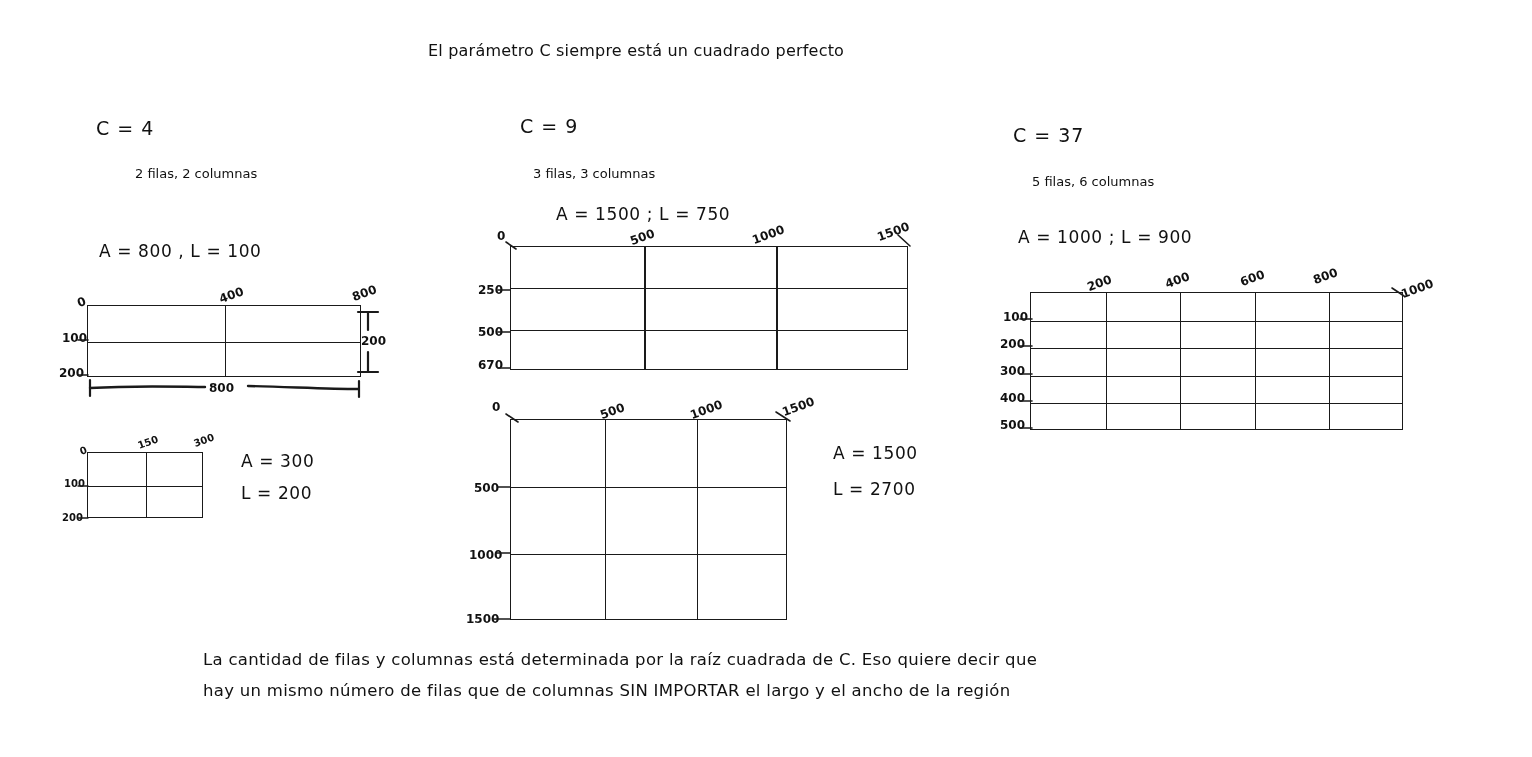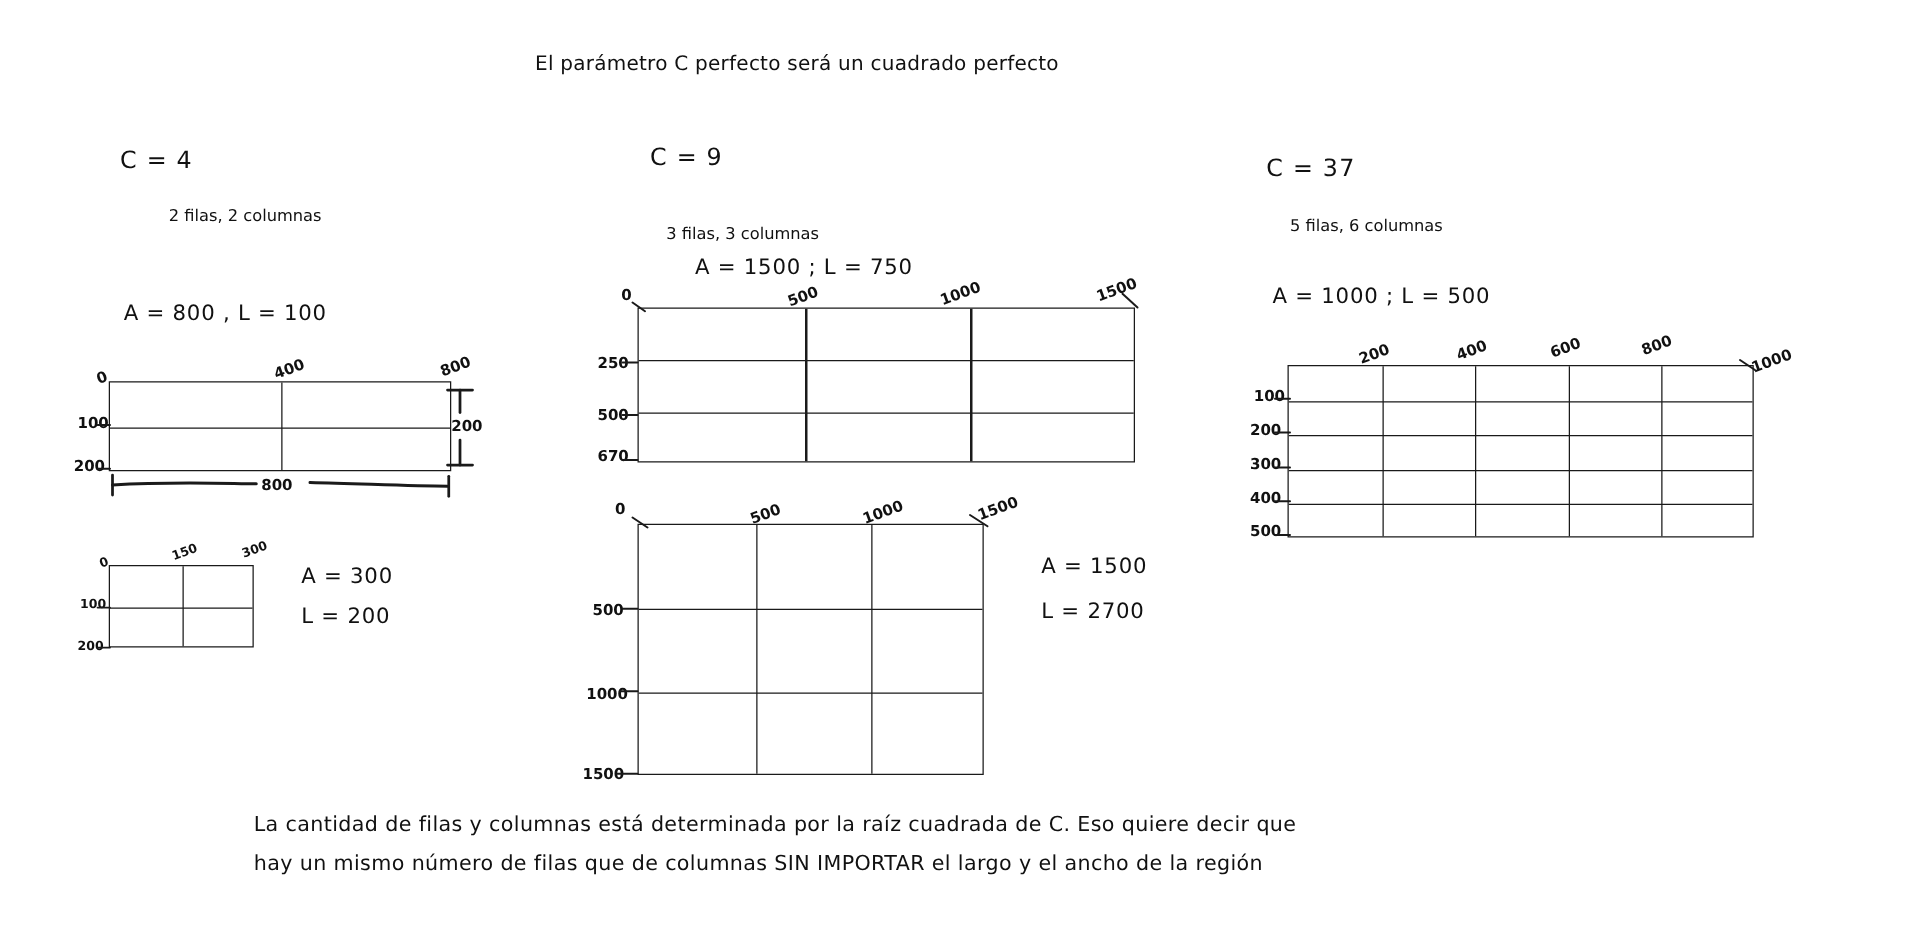--- a/index.html
+++ b/index.html
@@ -82,21 +82,21 @@
     width: 1532px;
     height: 757px;
     pointer-events: none;
   }
 </style>
 </head>
 <body>
 
 <div id="page">
 
-  <div class="txt title" style="left:428px; top:41px;">El parámetro C perfecto será un cuadrado perfecto</div>
+  <div class="txt title" style="left:428px; top:41px;">El parámetro C siempre está un cuadrado perfecto</div>
 
   <div class="txt case-label" style="left:96px; top:117px;">C = 4</div>
   <div class="txt sub-label" style="left:135px; top:166px;">2 filas, 2 columnas</div>
   <div class="txt dim-label" style="left:99px; top:241px;">A = 800 ,  L = 100</div>
 
   <div class="grid" id="grid-c4-big" style="left:87px; top:305px; width:274px; height:72px;">
     <div class="gline-h" style="top:36px;"></div>
     <div class="gline-v" style="left:137px;"></div>
   </div>
 
@@ -116,21 +116,21 @@
   </div>
   <div class="txt tick-sm tick-rot" style="left:82px; top:446px;">0</div>
   <div class="txt tick-sm tick-rot" style="left:140px; top:440px;">150</div>
   <div class="txt tick-sm tick-rot" style="left:196px; top:438px;">300</div>
   <div class="txt tick-sm" style="left:64px; top:478px;">100</div>
   <div class="txt tick-sm" style="left:62px; top:512px;">200</div>
   <div class="txt dim-label" style="left:241px; top:451px;">A = 300</div>
   <div class="txt dim-label" style="left:241px; top:483px;">L = 200</div>
 
   <div class="txt case-label" style="left:520px; top:115px;">C = 9</div>
-  <div class="txt sub-label" style="left:533px; top:166px;margin-top:14px;">3 filas, 3 columnas</div>
+  <div class="txt sub-label" style="left:533px; top:166px;">3 filas, 3 columnas</div>
   <div class="txt dim-label" style="left:556px; top:204px;">A = 1500 ;  L = 750</div>
 
   <div class="grid" id="grid-c9-wide" style="left:510px; top:246px; width:398px; height:124px;">
     <div class="gline-h" style="top:41px;"></div>
     <div class="gline-h" style="top:83px;"></div>
     <div class="gline-v thick" style="left:133px;"></div>
     <div class="gline-v thick" style="left:265px;"></div>
   </div>
   <div class="txt tick" style="left:497px; top:229px;">0</div>
   <div class="txt tick tick-rot" style="left:633px; top:234px;">500</div>
@@ -151,21 +151,21 @@
   <div class="txt tick tick-rot" style="left:693px; top:408px;">1000</div>
   <div class="txt tick tick-rot" style="left:785px; top:405px;">1500</div>
   <div class="txt tick" style="left:474px; top:481px;">500</div>
   <div class="txt tick" style="left:469px; top:548px;">1000</div>
   <div class="txt tick" style="left:466px; top:612px;">1500</div>
   <div class="txt dim-label" style="left:833px; top:443px;">A = 1500</div>
   <div class="txt dim-label" style="left:833px; top:479px;">L = 2700</div>
 
   <div class="txt case-label" style="left:1013px; top:124px;">C = 37</div>
   <div class="txt sub-label" style="left:1032px; top:174px;">5 filas, 6 columnas</div>
-  <div class="txt dim-label" style="left:1018px; top:227px;">A = 1000 ;  L = 500</div>
+  <div class="txt dim-label" style="left:1018px; top:227px;">A = 1000 ;  L = 900</div>
 
   <div class="grid" id="grid-c25" style="left:1030px; top:292px; width:373px; height:138px;">
     <div class="gline-h" style="top:27.6px;"></div>
     <div class="gline-h" style="top:55.2px;"></div>
     <div class="gline-h" style="top:82.8px;"></div>
     <div class="gline-h" style="top:110.4px;"></div>
     <div class="gline-v" style="left:74.6px;"></div>
     <div class="gline-v" style="left:149.2px;"></div>
     <div class="gline-v" style="left:223.8px;"></div>
     <div class="gline-v" style="left:298.4px;"></div>

